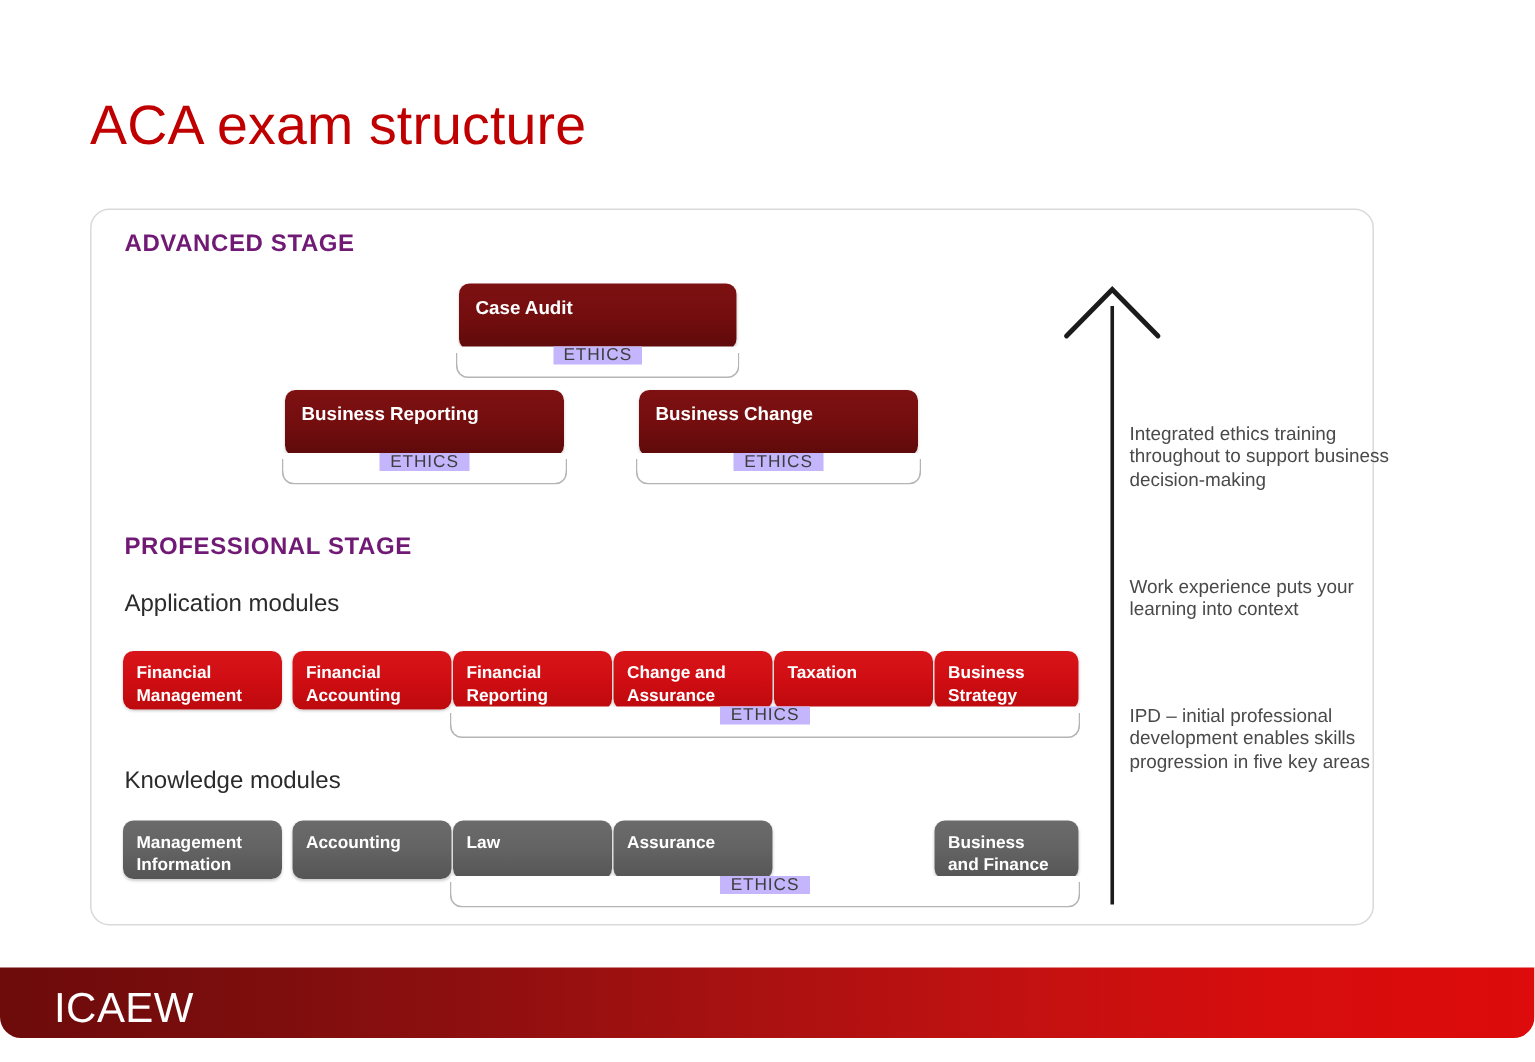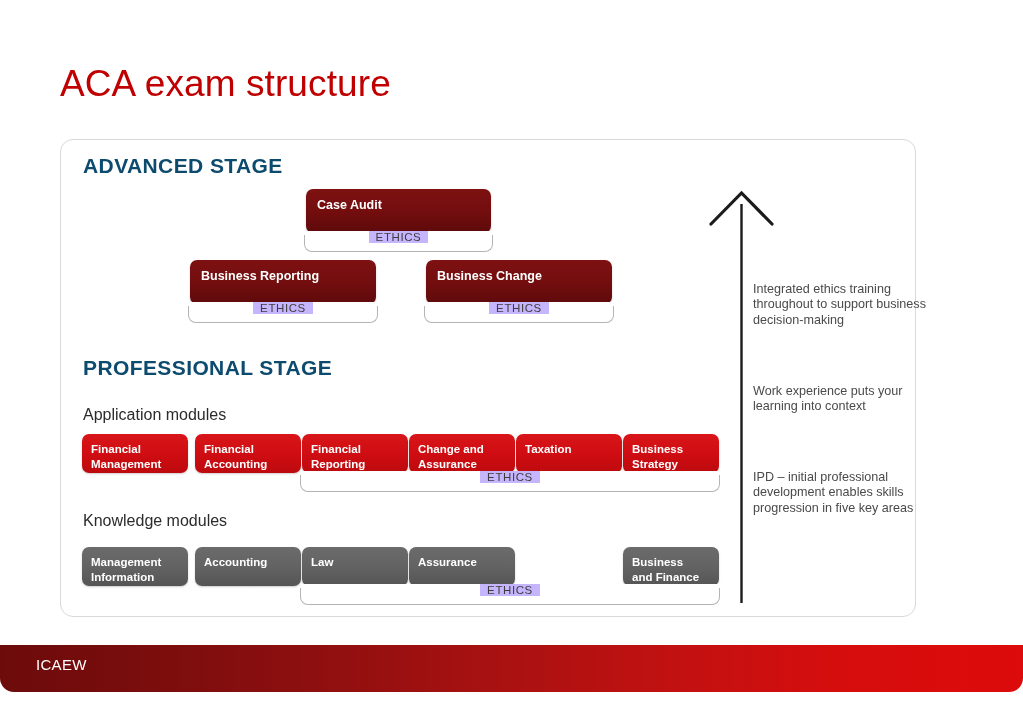--- a/index.html
+++ b/index.html
@@ -40,23 +40,23 @@
     border: 1px solid #d9d9d9;
     border-radius: 13px;
     background: #ffffff;
     box-sizing: border-box;
   }
 
   .stage-heading {
     position: absolute;
     font-family: "Liberation Sans", sans-serif;
     font-weight: bold;
-    font-size: 21px;
+    font-size: 16px;
     letter-spacing: 0.4px;
-    color: #0c4a6e;
+    color: #701a75;
     white-space: nowrap;
   }
   .sub-heading {
     position: absolute;
     font-family: "Liberation Sans", sans-serif;
     font-weight: 400;
     font-size: 16px;
     color: #2b2b2b;
     white-space: nowrap;
   }
@@ -153,21 +153,21 @@
         #d60d0d 82%,
         #dd0b0b 100%);
     border-bottom-left-radius: 14px;
     border-bottom-right-radius: 14px;
   }
   .footer-brand {
     position: absolute;
     left: 36px;
     top: 656px;
     font-family: "Liberation Sans", sans-serif;
-    font-size: 15px;
+    font-size: 28px;
     font-weight: 400;
     color: #ffffff;
     letter-spacing: 0.3px;
   }
 </style>
 </head>
 <body>
 
 <div class="slide-title">ACA exam structure</div>
 
@@ -191,21 +191,21 @@
 
   <div class="mod advanced" style="left:365px; top:120px; width:186px; height:44px;">
     <span>Business Change</span>
   </div>
   <div class="bracket" style="left:363px; top:166px; width:190px; height:17px;">
     <div class="lbl"><span>ETHICS</span></div>
   </div>
 
   <div class="stage-heading" style="left:22px; top:216px;">PROFESSIONAL STAGE</div>
 
-  <div class="sub-heading" style="left:22px; top:266px;">Application modules</div>
+  <div class="sub-heading" style="left:22px; top:254px;">Application modules</div>
 
   <div class="mod application" style="left:21px; top:294px; width:106px; height:39px;">
     <span>Financial</span>
     <span class="l2">Management</span>
   </div>
   <div class="mod application" style="left:134px; top:294px; width:106px; height:39px;">
     <span>Financial</span>
     <span class="l2">Accounting</span>
   </div>
   <div class="mod application" style="left:241px; top:294px; width:106px; height:39px;">

